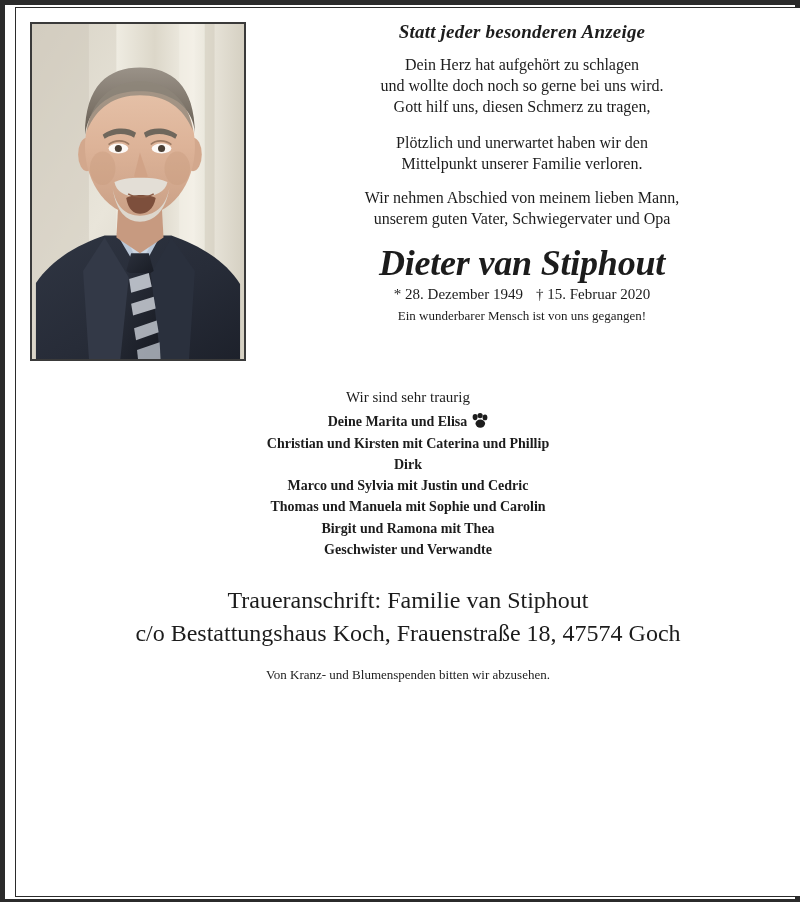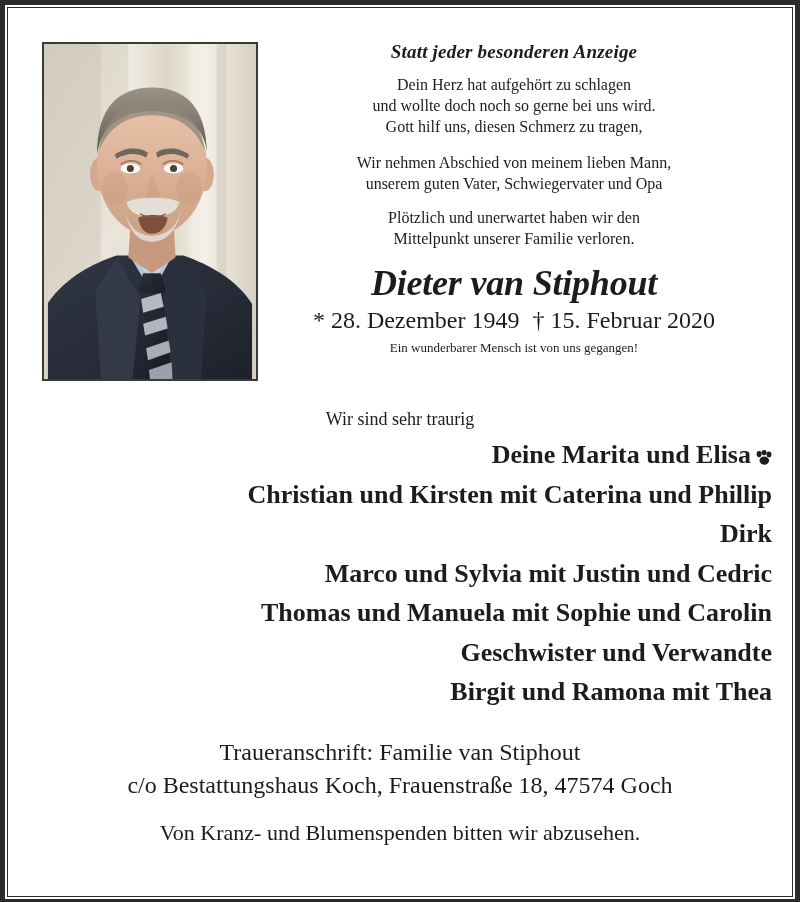--- a/index.html
+++ b/index.html
@@ -29,21 +29,22 @@
     height: 100%;
     background: #ffffff;
     padding: 2px;
   }
 
   .frame-inner-rule {
     width: 100%;
     height: 100%;
     border: 1px solid #2b2b2b;
     background: #ffffff;
-    padding: 20px;
+    padding: 0;
+    margin-left: 8px;
   }
 
   .notice-body {
     width: 100%;
     height: 100%;
     background: #ffffff;
     position: relative;
     overflow: hidden;
   }
 
@@ -97,49 +98,48 @@
     font-weight: bold;
     font-style: italic;
     font-size: 36px;
     line-height: 1.12;
     letter-spacing: -0.2px;
     margin: 4px 0 2px 0;
     white-space: nowrap;
   }
 
   .dates {
-    font-size: 24px;
+    font-size: 15px;
     line-height: 1.3;
     margin-bottom: 4px;
   }
   .dates .date-sep { display: inline-block; width: 13px; }
 
   .epitaph {
     font-size: 13px;
     line-height: 1.3;
   }
 
   
   .mourners {
     text-align: center;
     margin-top: 26px;
   }
 
   .mourners-intro {
-    font-size: 18px;
+    font-size: 15px;
     line-height: 1.35;
     margin-bottom: 4px;
   }
 
   .mourner-line {
     font-weight: bold;
-    font-size: 26px;
+    font-size: 14px;
     line-height: 1.52;
     white-space: nowrap;
-    text-align: right;
   }
 
   .paw-icon {
     display: inline-block;
     vertical-align: -2px;
     margin-left: 5px;
   }
   .paw-icon svg { display: block; }
 
   
@@ -153,21 +153,21 @@
   .service-block {
     text-align: center;
     margin-top: 22px;
     font-size: 18.5px;
     line-height: 1.36;
   }
 
   .closing-block {
     text-align: center;
     margin-top: 17px;
-    font-size: 22px;
+    font-size: 13px;
     line-height: 1.36;
   }
 </style>
 </head>
 <body>
 
 <div class="notice-frame">
   <div class="frame-gap">
     <div class="frame-inner-rule">
       <div class="notice-body">
@@ -267,27 +267,27 @@
           <div class="verse-col">
             <div class="headline">Statt jeder besonderen Anzeige</div>
 
             <div class="verse">
               <div>Dein Herz hat aufgehört zu schlagen</div>
               <div>und wollte doch noch so gerne bei uns wird.</div>
               <div>Gott hilf uns, diesen Schmerz zu tragen,</div>
             </div>
 
             <div class="verse tight">
+              <div>Plötzlich und unerwartet haben wir den</div>
+              <div>Mittelpunkt unserer Familie verloren.</div>
+            </div>
+
+            <div class="verse tight">
               <div>Wir nehmen Abschied von meinem lieben Mann,</div>
               <div>unserem guten Vater, Schwiegervater und Opa</div>
-            </div>
-
-            <div class="verse tight">
-              <div>Plötzlich und unerwartet haben wir den</div>
-              <div>Mittelpunkt unserer Familie verloren.</div>
             </div>
 
             <div class="deceased-name">Dieter van Stiphout</div>
 
             <div class="dates">
               <span>* 28. Dezember 1949</span><span class="date-sep"></span><span>† 15. Februar 2020</span>
             </div>
 
             <div class="epitaph">Ein wunderbarer Mensch ist von uns gegangen!</div>
           </div>
@@ -302,22 +302,22 @@
                   <ellipse cx="8.1" cy="2.6" rx="2.6" ry="2.6" fill="#1c1c1c"></ellipse>
                   <ellipse cx="13.0" cy="4.4" rx="2.4" ry="2.9" fill="#1c1c1c"></ellipse>
                   <ellipse cx="8.3" cy="10.6" rx="4.8" ry="4.1" fill="#1c1c1c"></ellipse>
                 </svg></span>
           </div>
 
           <div class="mourner-line">Christian und Kirsten mit Caterina und Phillip</div>
           <div class="mourner-line">Dirk</div>
           <div class="mourner-line">Marco und Sylvia mit Justin und Cedric</div>
           <div class="mourner-line">Thomas und Manuela mit Sophie und Carolin</div>
+          <div class="mourner-line">Birgit und Ramona mit Thea</div>
           <div class="mourner-line">Geschwister und Verwandte</div>
-          <div class="mourner-line">Birgit und Ramona mit Thea</div>
         </div>
 
         <div class="address-block">
           <div>Traueranschrift: Familie van Stiphout</div>
           <div>c/o Bestattungshaus Koch, Frauenstraße 18, 47574 Goch</div>
         </div>
 
 
         <div class="closing-block">
           <div>Von Kranz- und Blumenspenden bitten wir abzusehen.</div>

